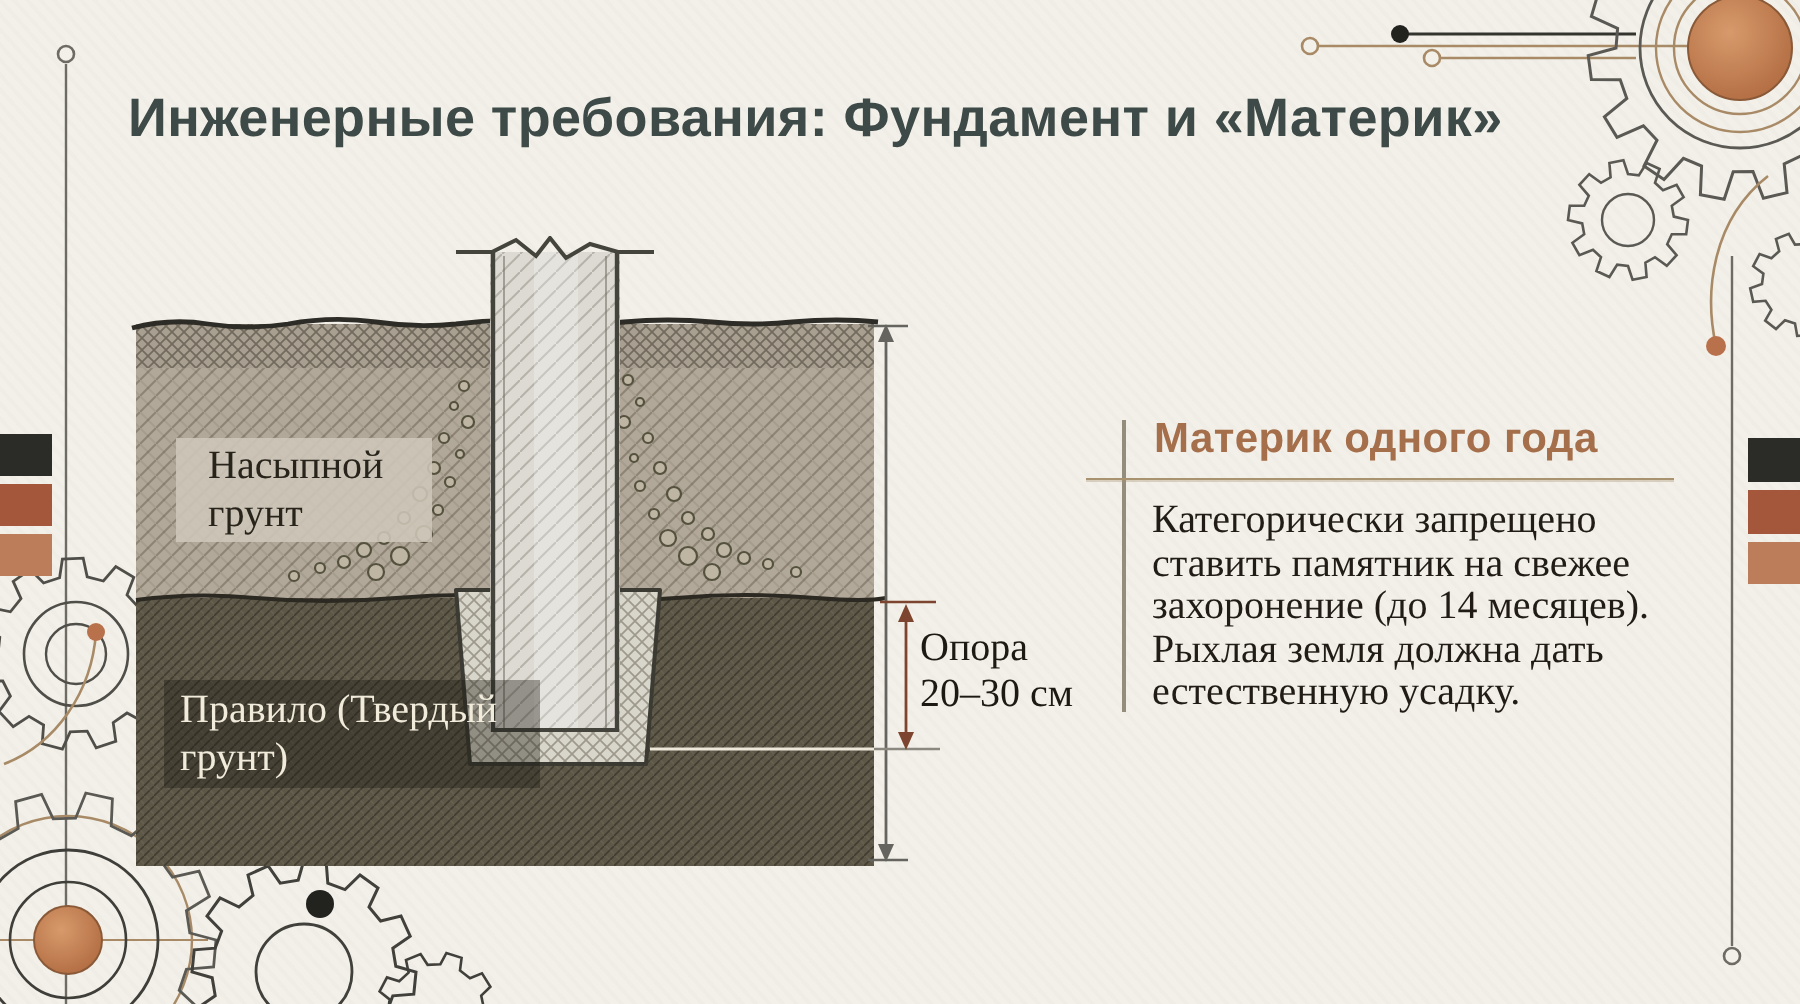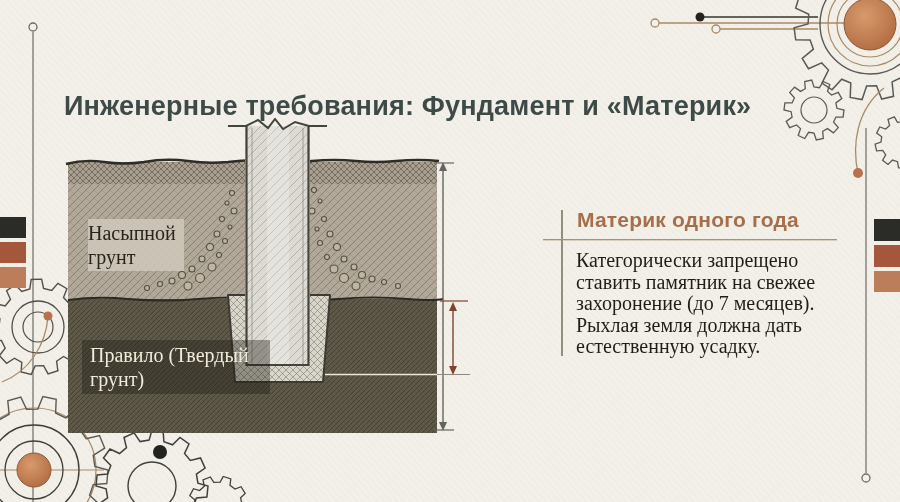--- a/index.html
+++ b/index.html
@@ -5,30 +5,30 @@
   html,body{margin:0;padding:0;background:#ddd;}
   .slide{
     position:relative;width:900px;height:502px;overflow:hidden;
     background:#f2f0e9;
     background-image:repeating-linear-gradient(48deg, rgba(120,110,90,0.025) 0 2px, rgba(0,0,0,0) 2px 5px);
     font-family:"Liberation Sans",sans-serif;
   }
   .abs{position:absolute;}
   .title{
     left:64px;top:44px;width:780px;
-    font-size:27px;font-weight:700;color:#3e4a47;letter-spacing:.2px;margin-top:47px;
+    font-size:27px;font-weight:700;color:#3e4a47;letter-spacing:.2px;
   }
   svg{display:block;}
   .decor{left:0;top:0;z-index:0;}
   .diagram-svg{left:62px;top:118px;z-index:1;}
   .soil-label{
     z-index:2;font-family:"Liberation Serif",serif;font-size:20px;line-height:24px;
   }
   .label-top{
-    left:88px;top:219px;width:96px;padding:2px 0;
+    left:88px;top:219px;width:96px;padding:2px 16px;
     background:rgba(206,198,184,0.88);color:#28241c;
   }
   .label-bottom{
     left:82px;top:340px;width:172px;padding:3px 8px;
     background:rgba(30,27,18,0.38);color:#f1ebdb;
   }
   .support-label{
     left:460px;top:313px;z-index:2;font-family:"Liberation Serif",serif;
     font-size:20px;line-height:23px;color:#1d1a14;
   }
@@ -227,19 +227,23 @@
       <line x1="263" y1="256.5" x2="375" y2="256.5" stroke="#ece7d9" stroke-width="1.5"></line>
       <line x1="375" y1="256.5" x2="408" y2="256.5" stroke="#8a887f" stroke-width="1.2"></line>
       <line x1="391" y1="190" x2="391" y2="251" stroke-width="1.4"></line>
       <polygon points="387,193 391,184 395,193" stroke="none"></polygon>
       <polygon points="387,248 391,257 395,248" stroke="none"></polygon>
     </g>
   </svg>
 
   <div class="abs soil-label label-top">Насыпной грунт</div>
   <div class="abs soil-label label-bottom">Правило (Твердый грунт)</div>
+  <div class="abs support-label">
+    <div>Опора</div>
+    <div>20–30 см</div>
+  </div>
 
   <div class="abs rule-vline"></div>
   <div class="abs rule-hline"></div>
   <div class="abs rule-heading">Материк одного года</div>
-  <div class="abs rule-body">Категорически запрещено ставить памятник на свежее захоронение (до 7 месяцев). Рыхлая земля должна дать естественную усадку.</div>
+  <div class="abs rule-body">Категорически запрещено ставить памятник на свежее захоронение (до 14 месяцев). Рыхлая земля должна дать естественную усадку.</div>
 
 </div>
 
 </body></html>

